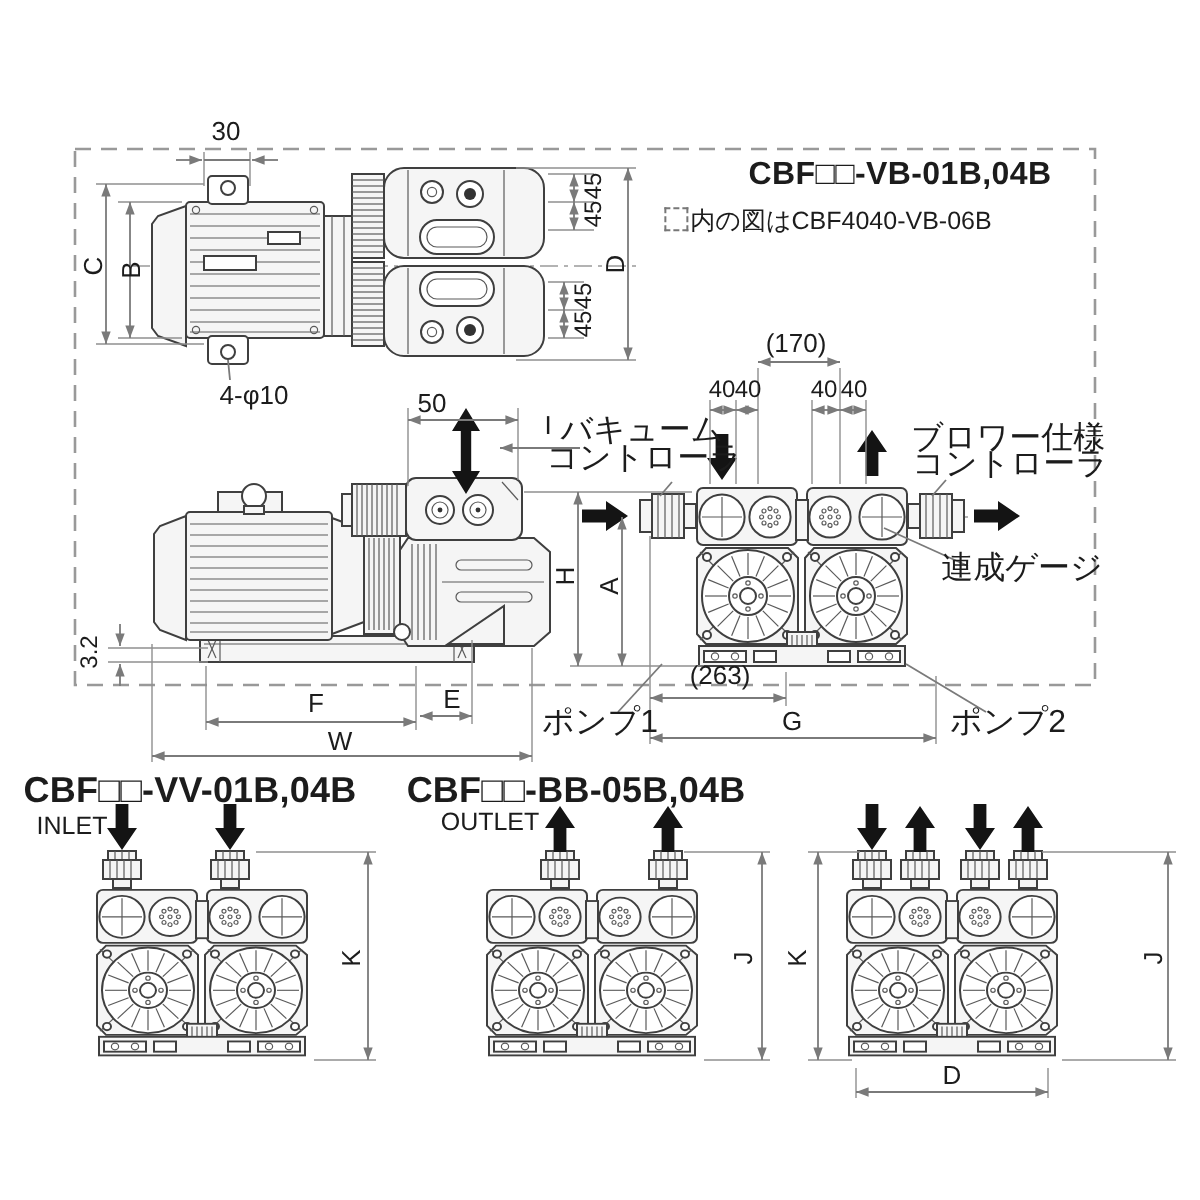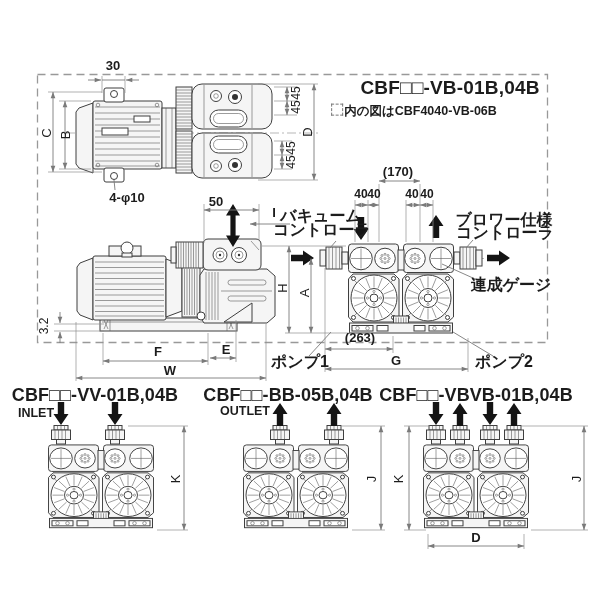--- a/index.html
+++ b/index.html
@@ -1,23 +1,23 @@
 <!DOCTYPE html>
 <html><head>
 <meta charset="utf-8">
 <style>
   html,body{margin:0;padding:0;background:#fff;}
   .stage{position:relative;width:600px;height:600px;background:#fff;overflow:hidden;
          font-family:"Liberation Sans","DejaVu Sans",sans-serif;color:#1c1c1c;}
   .stage svg{position:absolute;left:0;top:0;}
   .lab{position:absolute;transform:translate(-50%,-50%);white-space:nowrap;
-       font-size:13px;color:#1c1c1c;line-height:1.1;font-weight:bold;}
+       font-size:13px;color:#1c1c1c;line-height:1.1;}
   .rlab{position:absolute;transform:translate(-50%,-50%) rotate(-90deg);white-space:nowrap;
         font-size:13px;color:#1c1c1c;line-height:1.1;}
-  .t1{font-weight:bold;font-size:19px;letter-spacing:.2px;}
+  .t1{font-weight:bold;font-size:16px;letter-spacing:.2px;}
   .t2{font-weight:bold;font-size:18px;letter-spacing:.1px;}
   .n1{font-size:12.5px;}
   .jp{font-size:16px;}
   .d12{font-size:12px;}
   .dash-box{display:inline-block;width:10px;height:10px;border:1px dashed #777;
             vertical-align:-1px;margin-right:1px;}
   .lnf{stroke:#3f3f3f;fill:#f5f5f5;stroke-width:1;}
   .lnw{stroke:#3f3f3f;fill:#ffffff;stroke-width:1;}
   .thin{stroke:#5a5a5a;stroke-width:.6;fill:none;}
   .dim{stroke:#7a7a7a;stroke-width:.9;fill:none;}
@@ -549,18 +549,17 @@
 <div class="lab jp" style="left:504px;top:362px">ポンプ2</div>
 
 <div class="lab t2" style="left:95px;top:396px">CBF□□-VV-01B,04B</div>
 <div class="lab n1" style="left:36px;top:414px">INLET</div>
 <div class="rlab" style="left:176px;top:479px">K</div>
 
 <div class="lab t2" style="left:288px;top:396px">CBF□□-BB-05B,04B</div>
 <div class="lab n1" style="left:245px;top:412px">OUTLET</div>
 <div class="rlab" style="left:372px;top:479px">J</div>
 
-<div class="lab t2" style="left:476px;top:396px">CBF□□-VBVB-01B,04B</div>
 <div class="rlab" style="left:399px;top:479px">K</div>
 <div class="rlab" style="left:577px;top:479px">J</div>
 <div class="lab" style="left:476px;top:538px">D</div>
 
 </div>
 
 </body></html>

